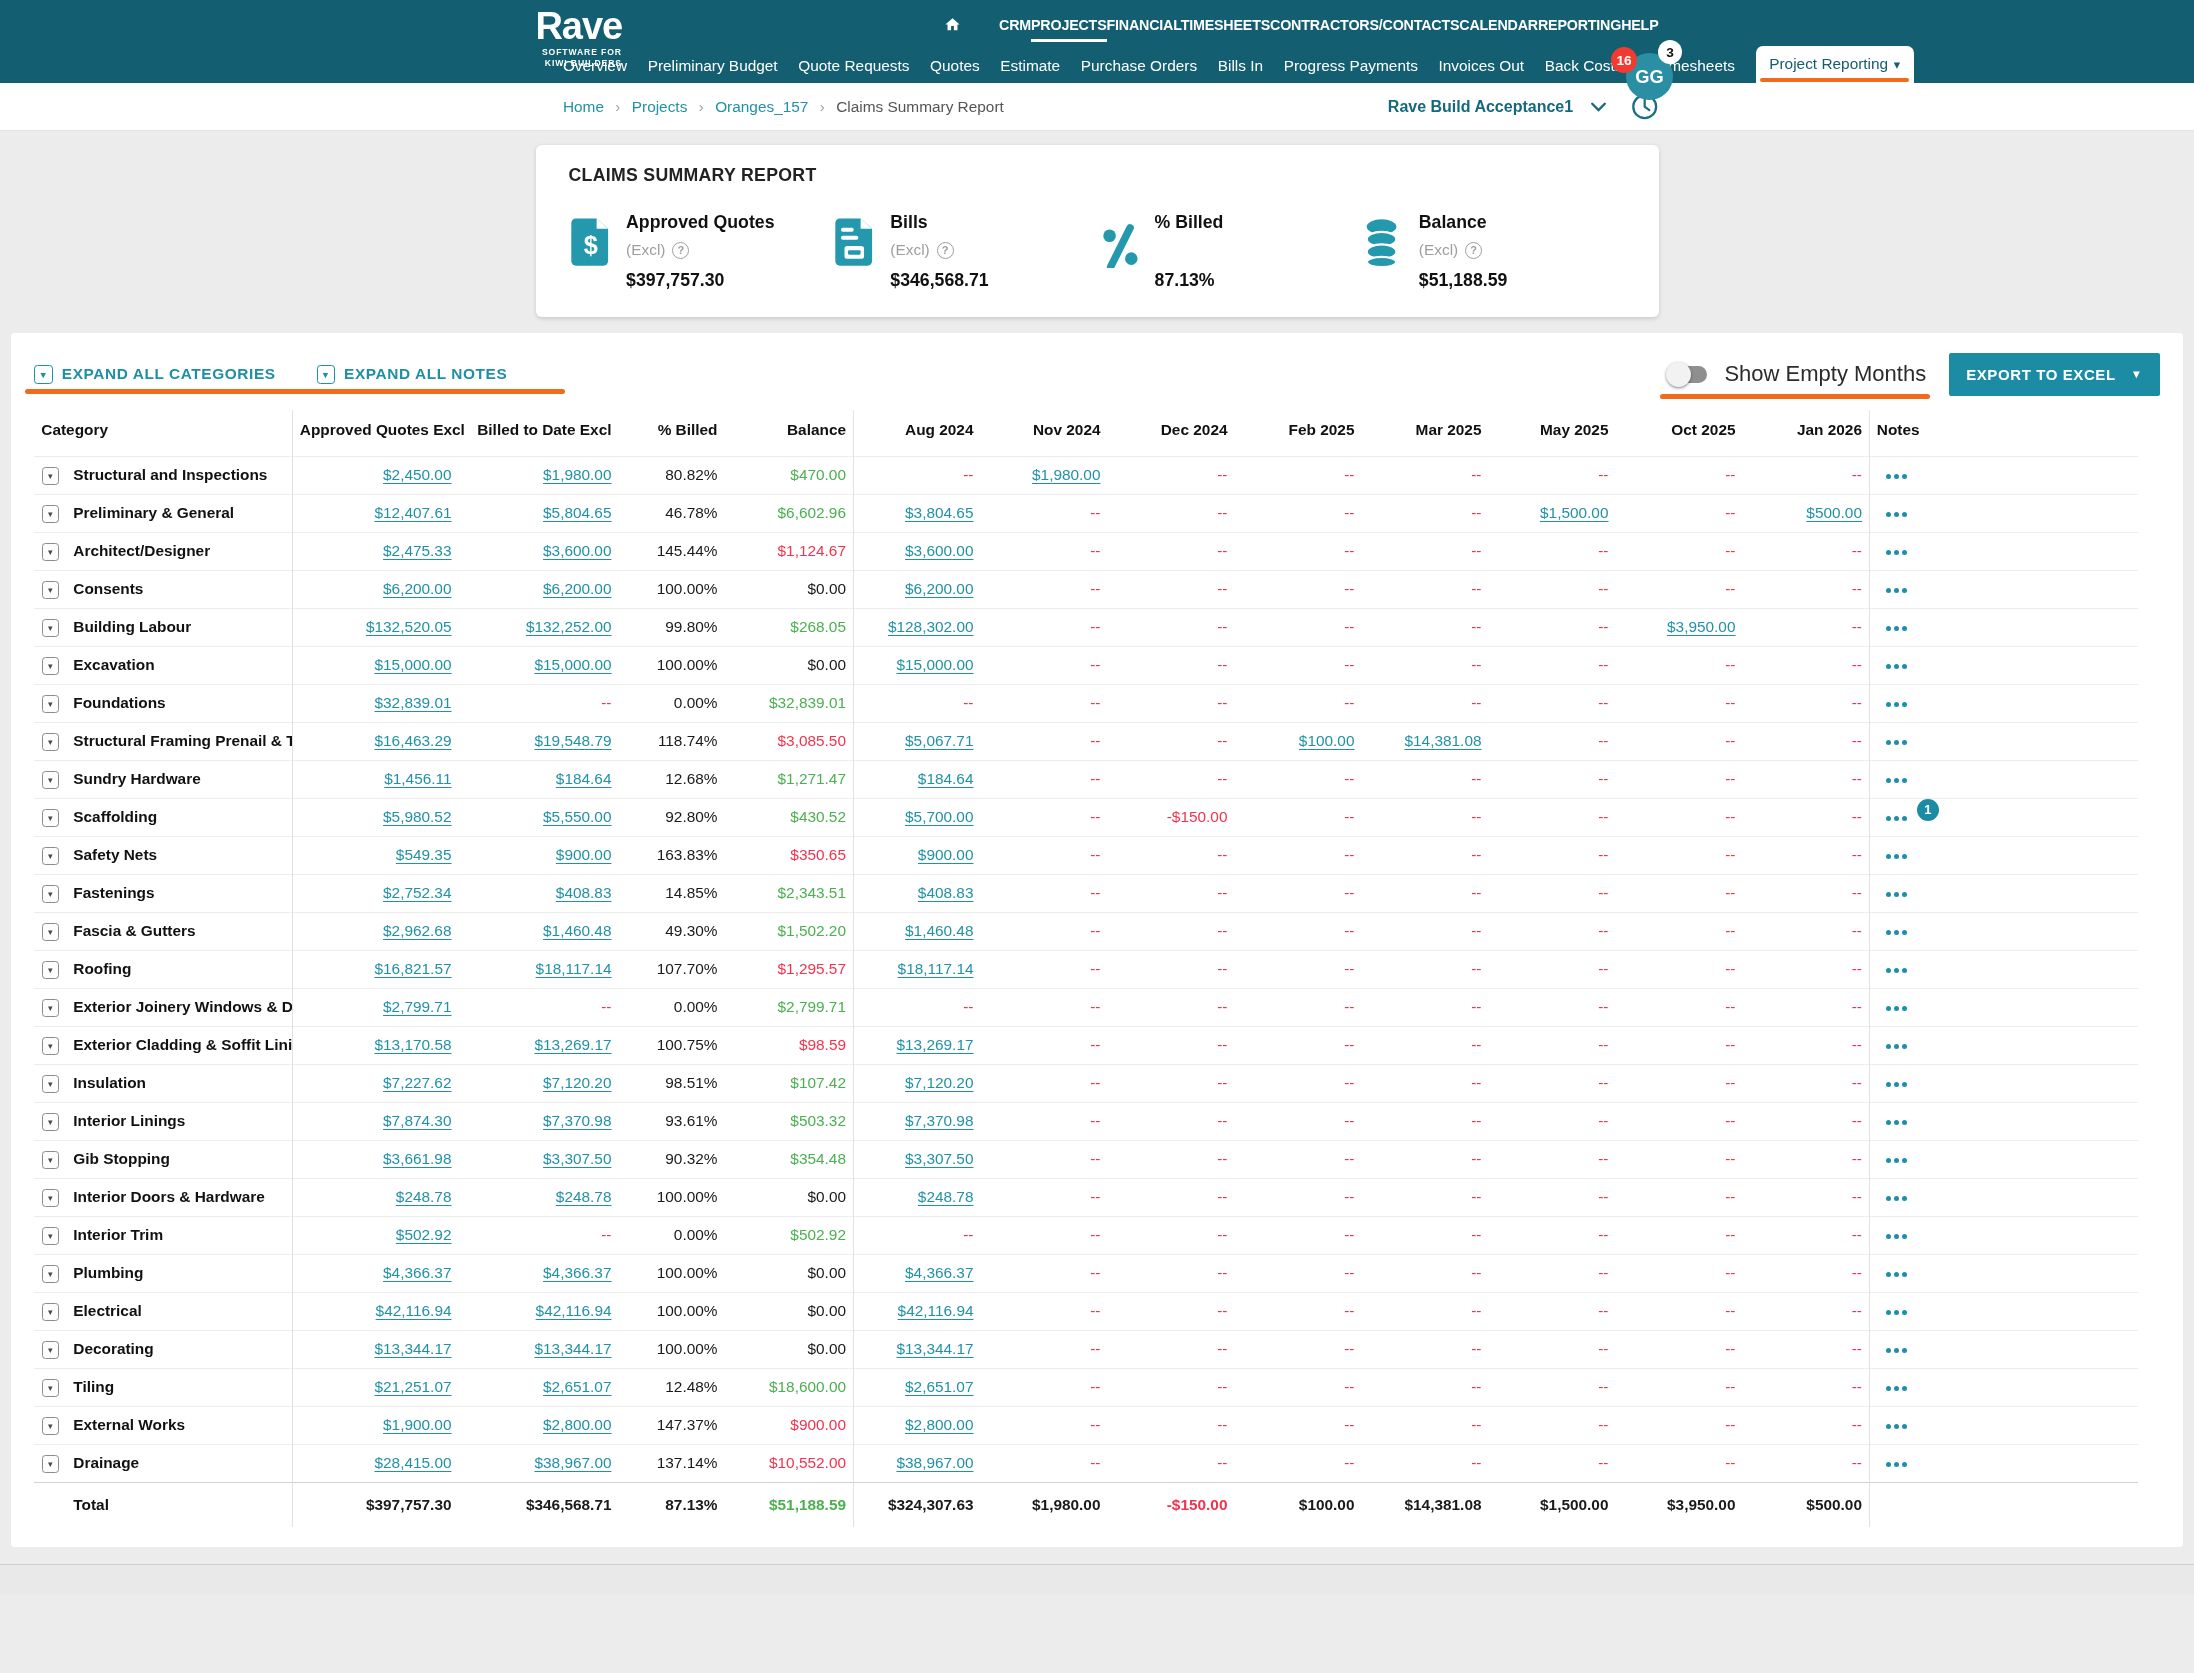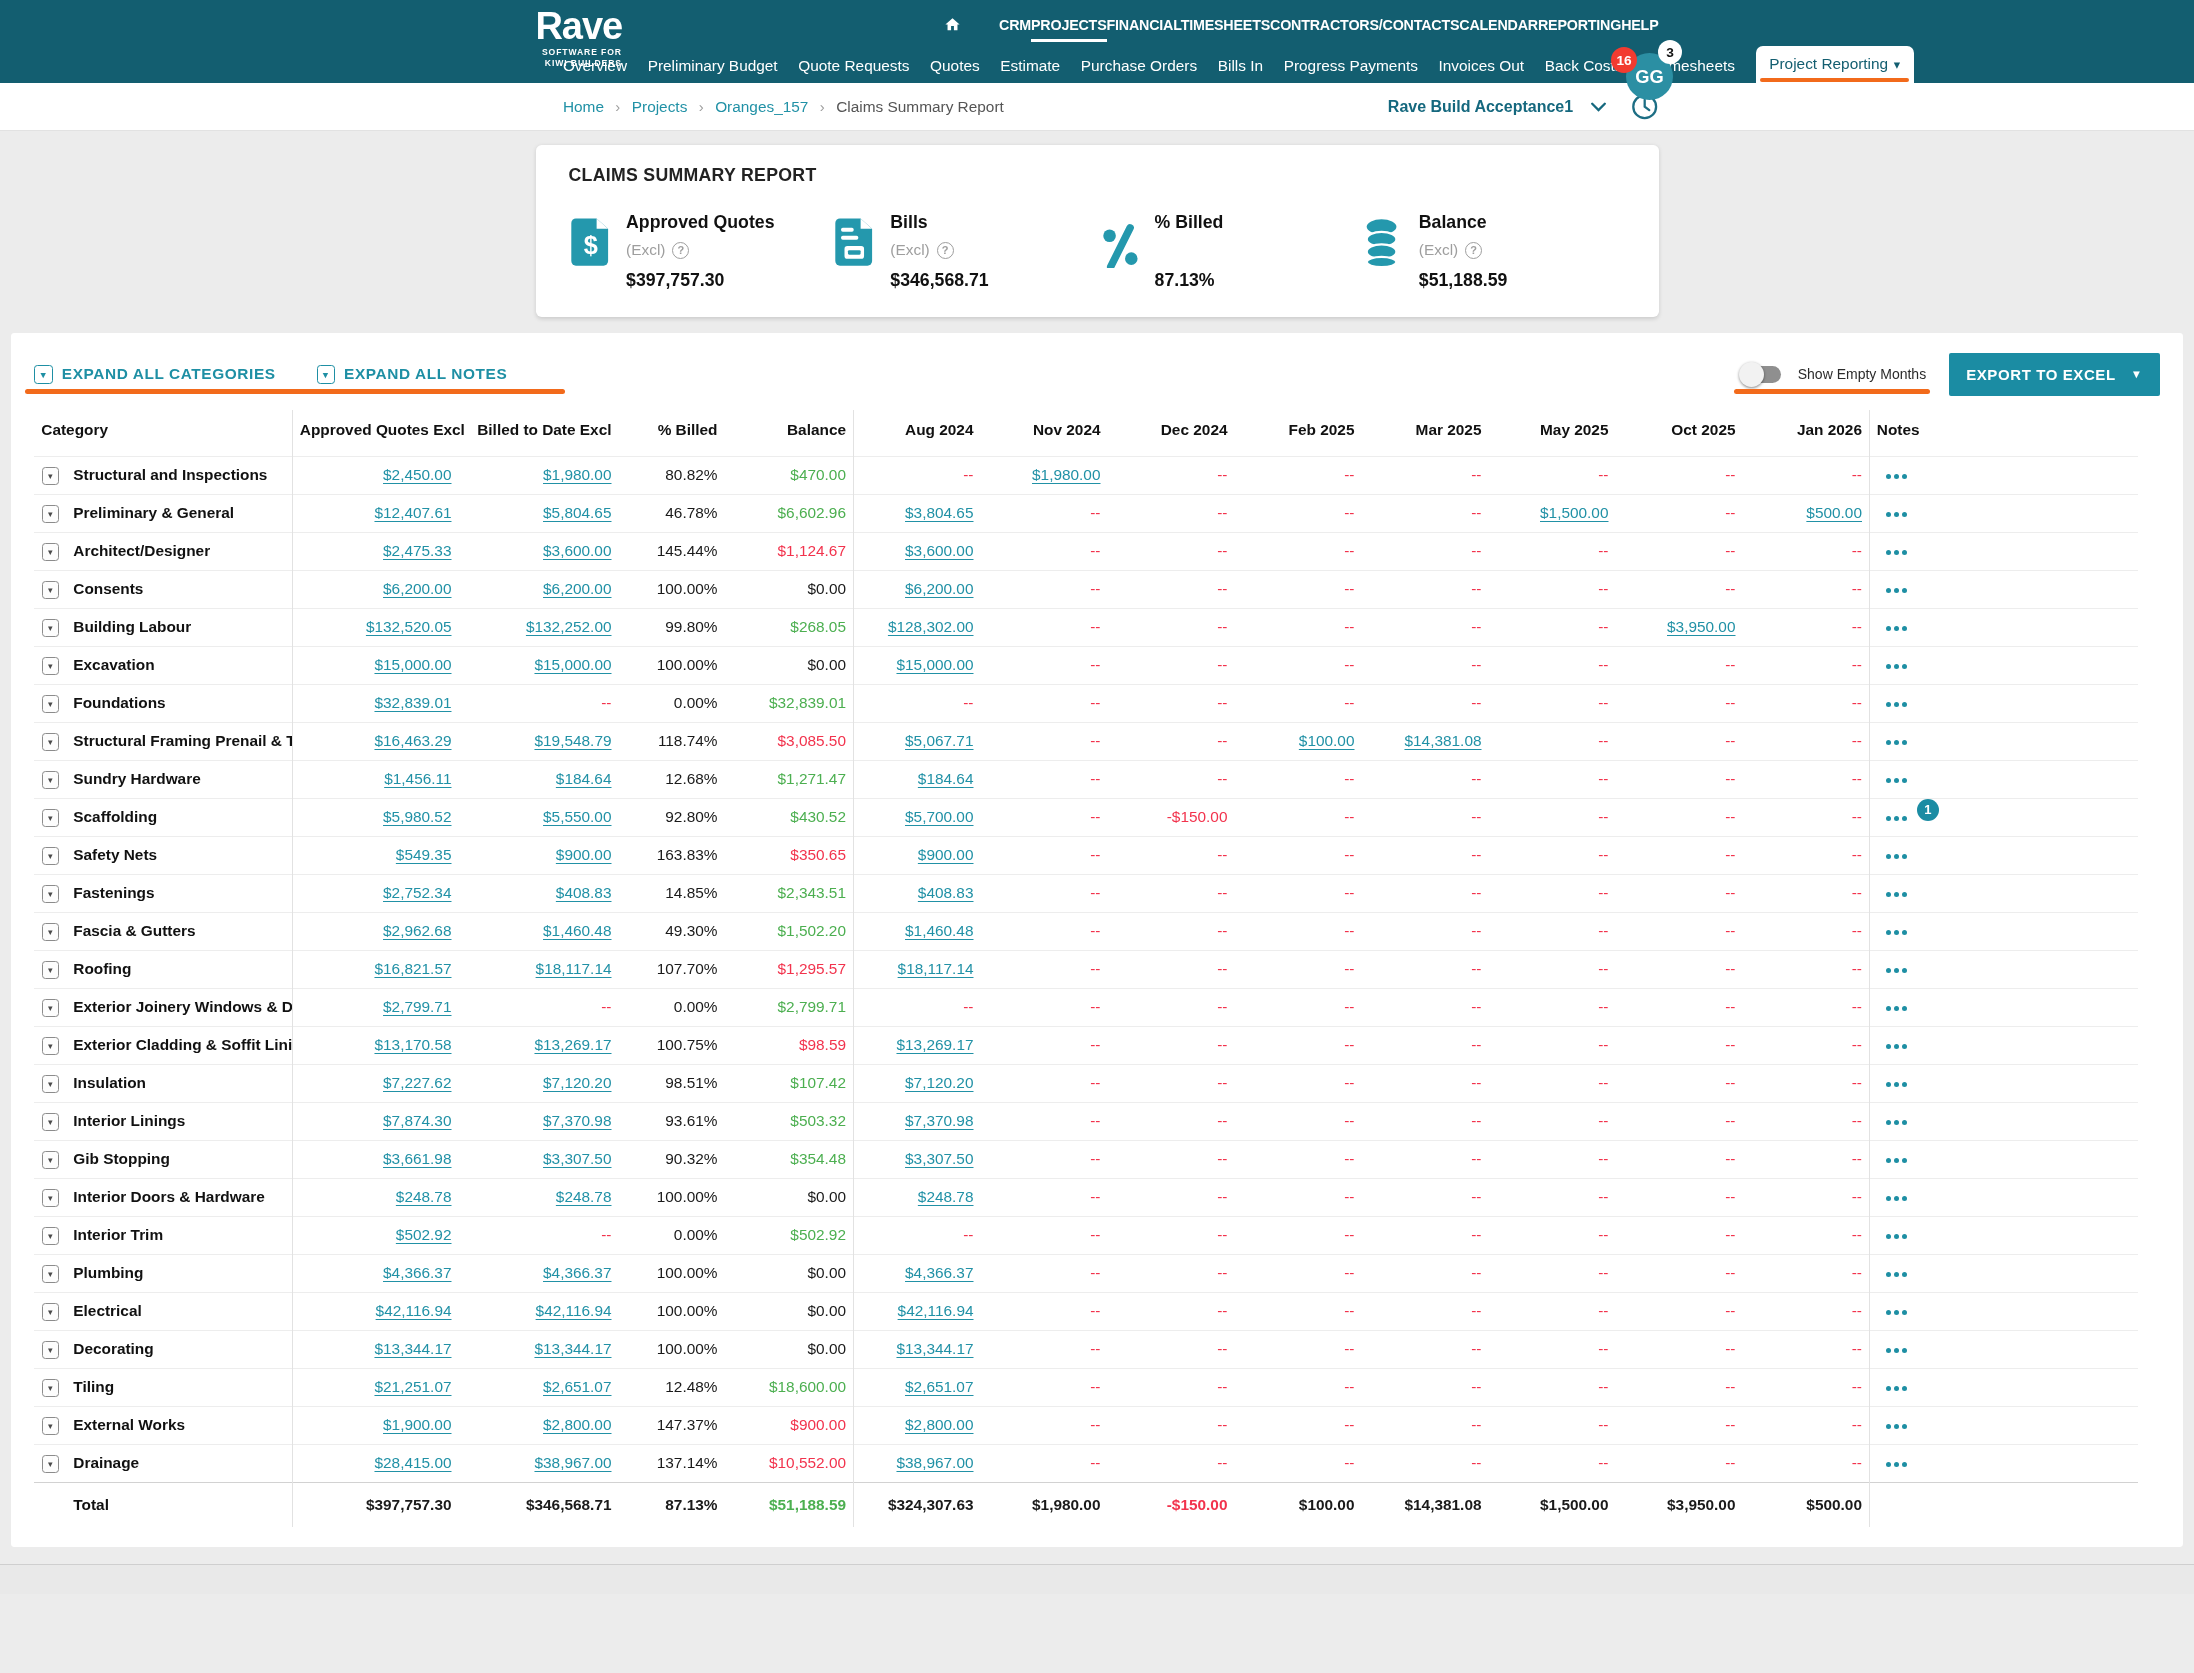--- a/index.html
+++ b/index.html
@@ -79,21 +79,21 @@
   .expand-link { display:flex; align-items:center; gap:9.1px; color:#1E8FA4; font-weight:700; font-size:15.4px;
                  letter-spacing:0.6px; margin-right:41px; cursor:pointer; white-space:nowrap; }
   .expand-box { width:18.3px; height:18.3px; border:1.7px solid #1E8FA4; border-radius:3.4px; display:flex; align-items:center;
                 justify-content:center; font-size:9.7px; color:#1E8FA4; }
   .ctrl-right { margin-left:auto; display:flex; align-items:center; gap:23px; }
   .toggle-wrap { display:flex; align-items:center; gap:17px; position:relative; cursor:pointer; }
   .toggle-wrap::after { content:""; position:absolute; left:-8px; right:-3.4px; bottom:-11.4px; height:5.1px; background:#F26A1B; border-radius:3.4px; }
   .toggle { width:39px; height:17px; background:#8f8f8f; border-radius:9.1px; position:relative; }
   .toggle-knob { position:absolute; left:-2.3px; top:-4px; width:25px; height:25px; background:#f2f2f2; border-radius:50%;
                  box-shadow:0 1.1px 2.9px rgba(0,0,0,.45); }
-  .toggle-label { font-size:14px; color:#2b2b2b; white-space:nowrap; }
+  .toggle-label { font-size:22px; color:#2b2b2b; white-space:nowrap; }
   .export-btn { background:#1B8CA3; color:#fff; border:none; font-family:inherit; font-size:15px; font-weight:700;
                 letter-spacing:0.6px; padding:12.6px 17px; border-radius:2px; display:flex; align-items:center; gap:15px; cursor:pointer; }
   .export-caret { font-size:11.4px; }
 
   
   table.claims { border-collapse:collapse; table-layout:fixed; width:2103px; margin-top:15px; }
   th { font-size:15.4px; font-weight:700; color:#111; padding:10.3px 6.9px 17px; white-space:nowrap; }
   td { font-size:15.4px; padding:0 6.9px; height:38px; white-space:nowrap; overflow:hidden; }
   .bR { border-right:1.1px solid #e2e2e2; }
   .h-cat, .c-cat, .h-notes { text-align:left; }

